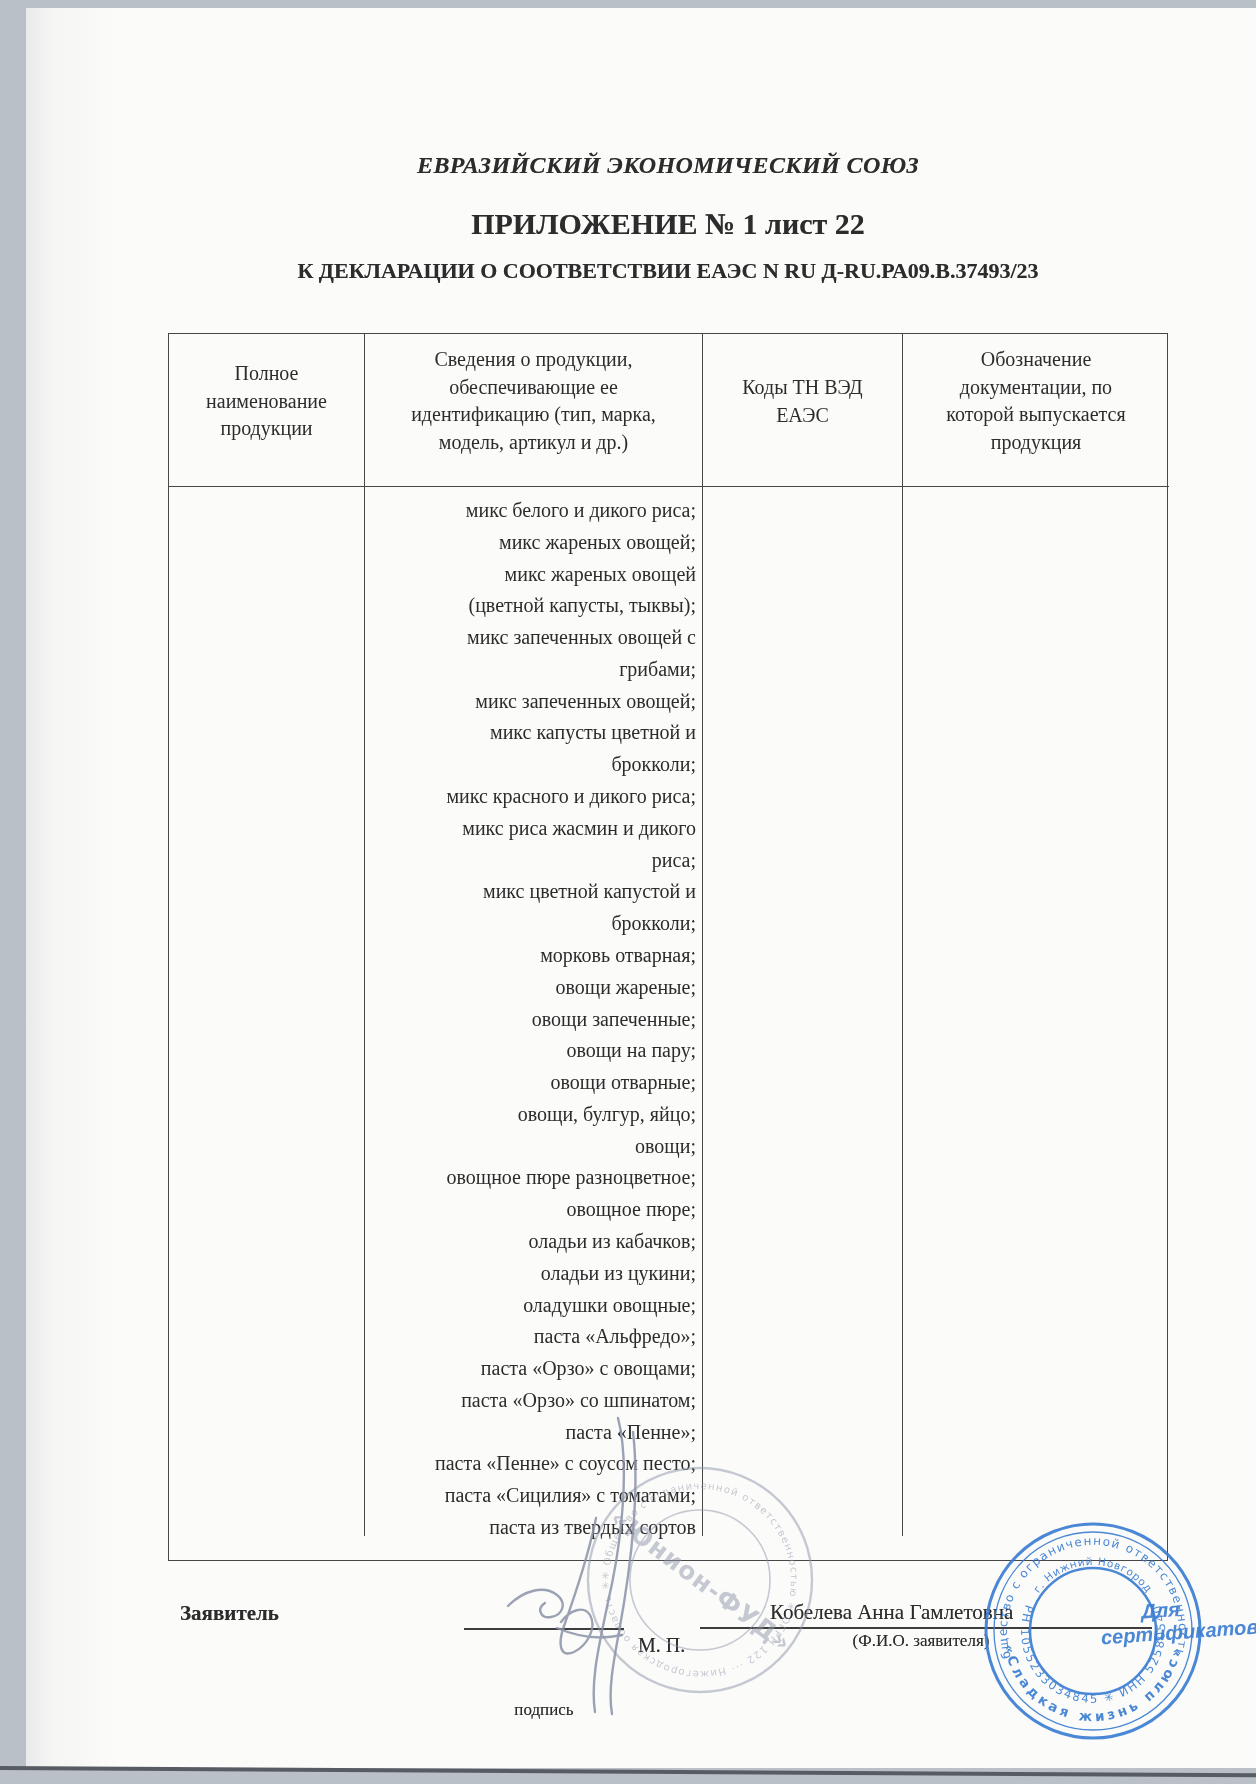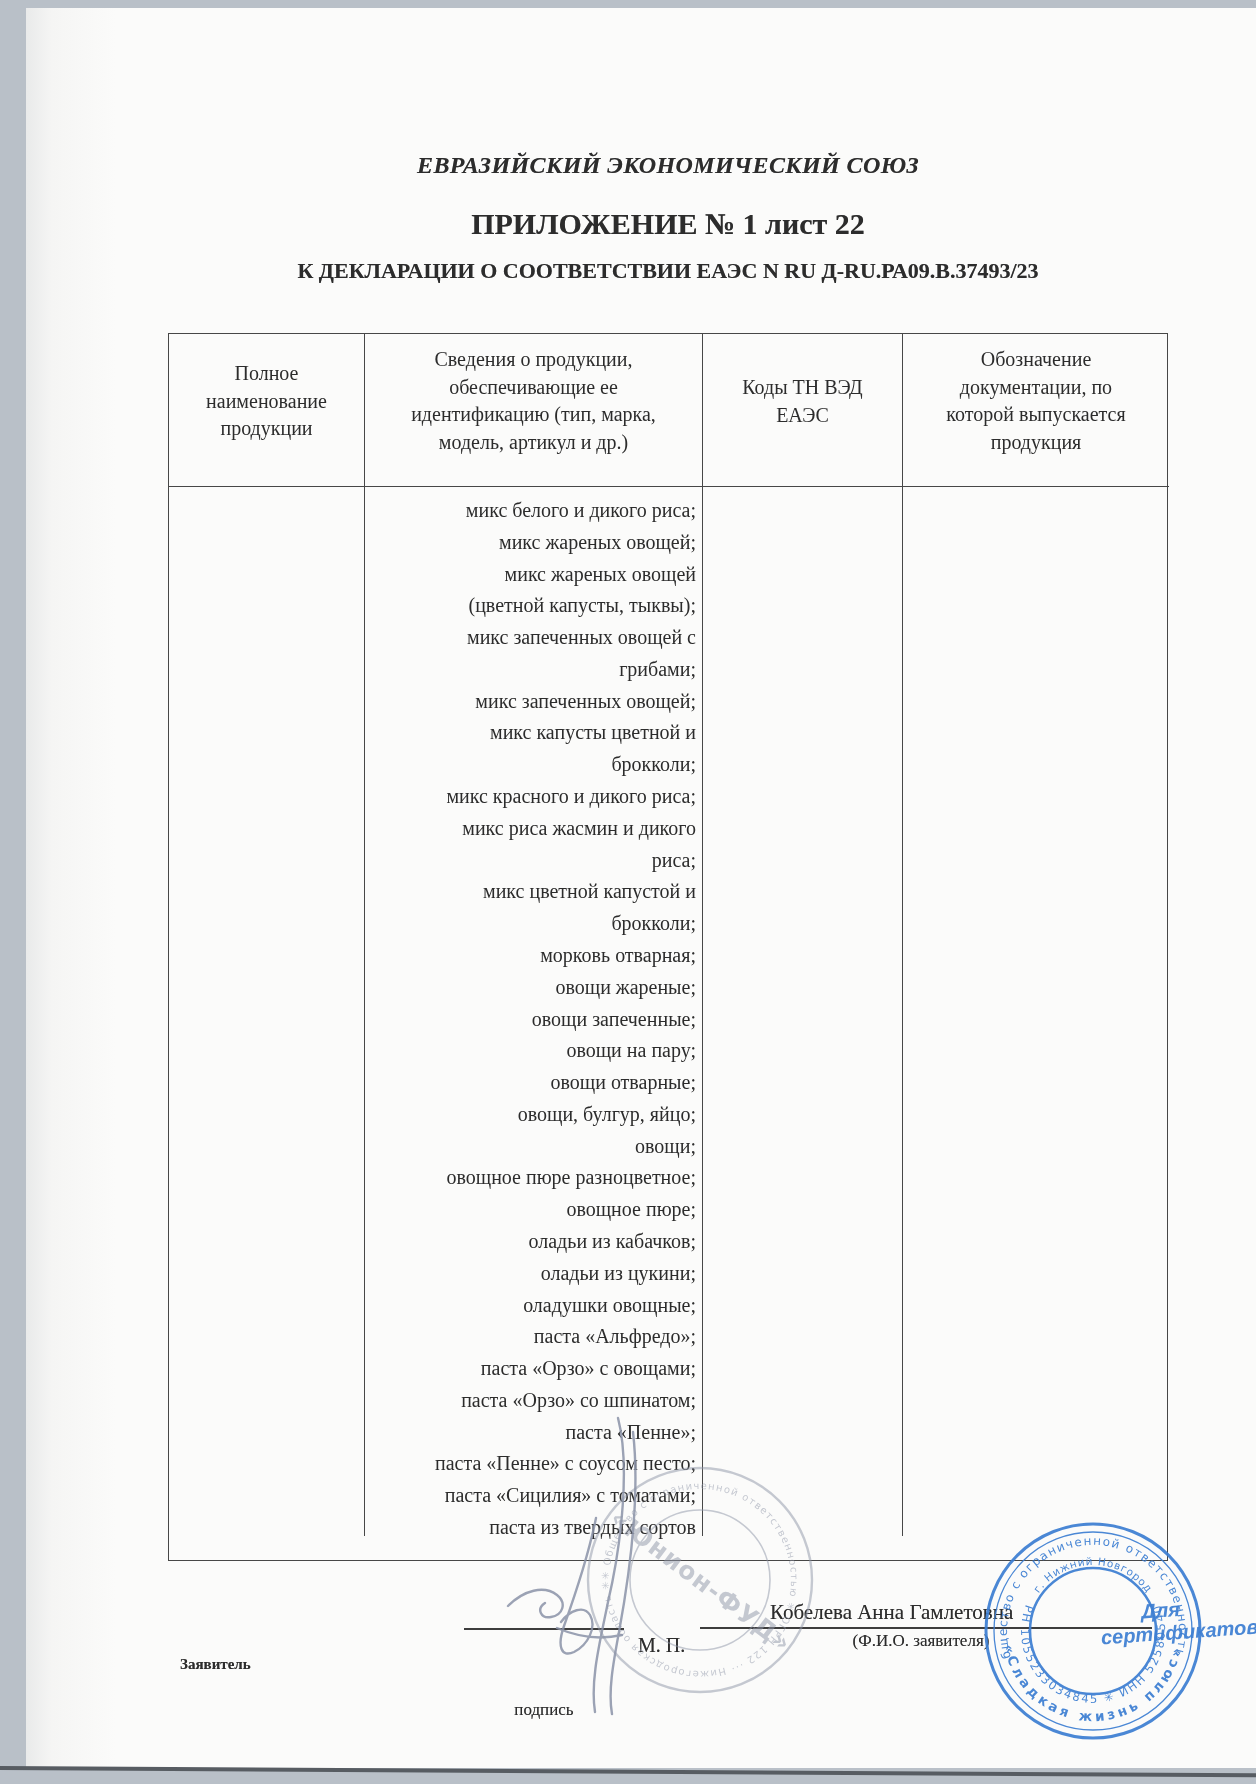--- a/index.html
+++ b/index.html
@@ -83,21 +83,21 @@
 паста «Орзо» с овощами;
 паста «Орзо» со шпинатом;
 паста «Пенне»;
 паста «Пенне» с соусом песто;
 паста «Сицилия» с томатами;
 паста из твердых сортов</div>
     <div class="cell body"></div>
     <div class="cell body last"></div>
   </div>
 
-  <div class="tx" style="left:180px;top:1656px;font-size:15px;font-weight:bold;">Заявитель</div>
+  <div class="tx" style="left:180px;top:1601px;font-size:21px;font-weight:bold;">Заявитель</div>
 
   <div class="uline" style="left:464px;top:1628px;width:160px;"></div>
   <div class="tx" style="left:464px;top:1700px;width:160px;text-align:center;font-size:17px;">подпись</div>
 
   <div class="tx" style="left:638px;top:1634px;font-size:20px;">М. П.</div>
 
   <div class="tx" style="left:770px;top:1600px;font-size:21px;">Кобелева Анна Гамлетовна</div>
   <div class="uline" style="left:700px;top:1627px;width:452px;"></div>
   <div class="tx" style="left:700px;top:1631px;width:442px;text-align:center;font-size:17px;">(Ф.И.О. заявителя)</div>
 

